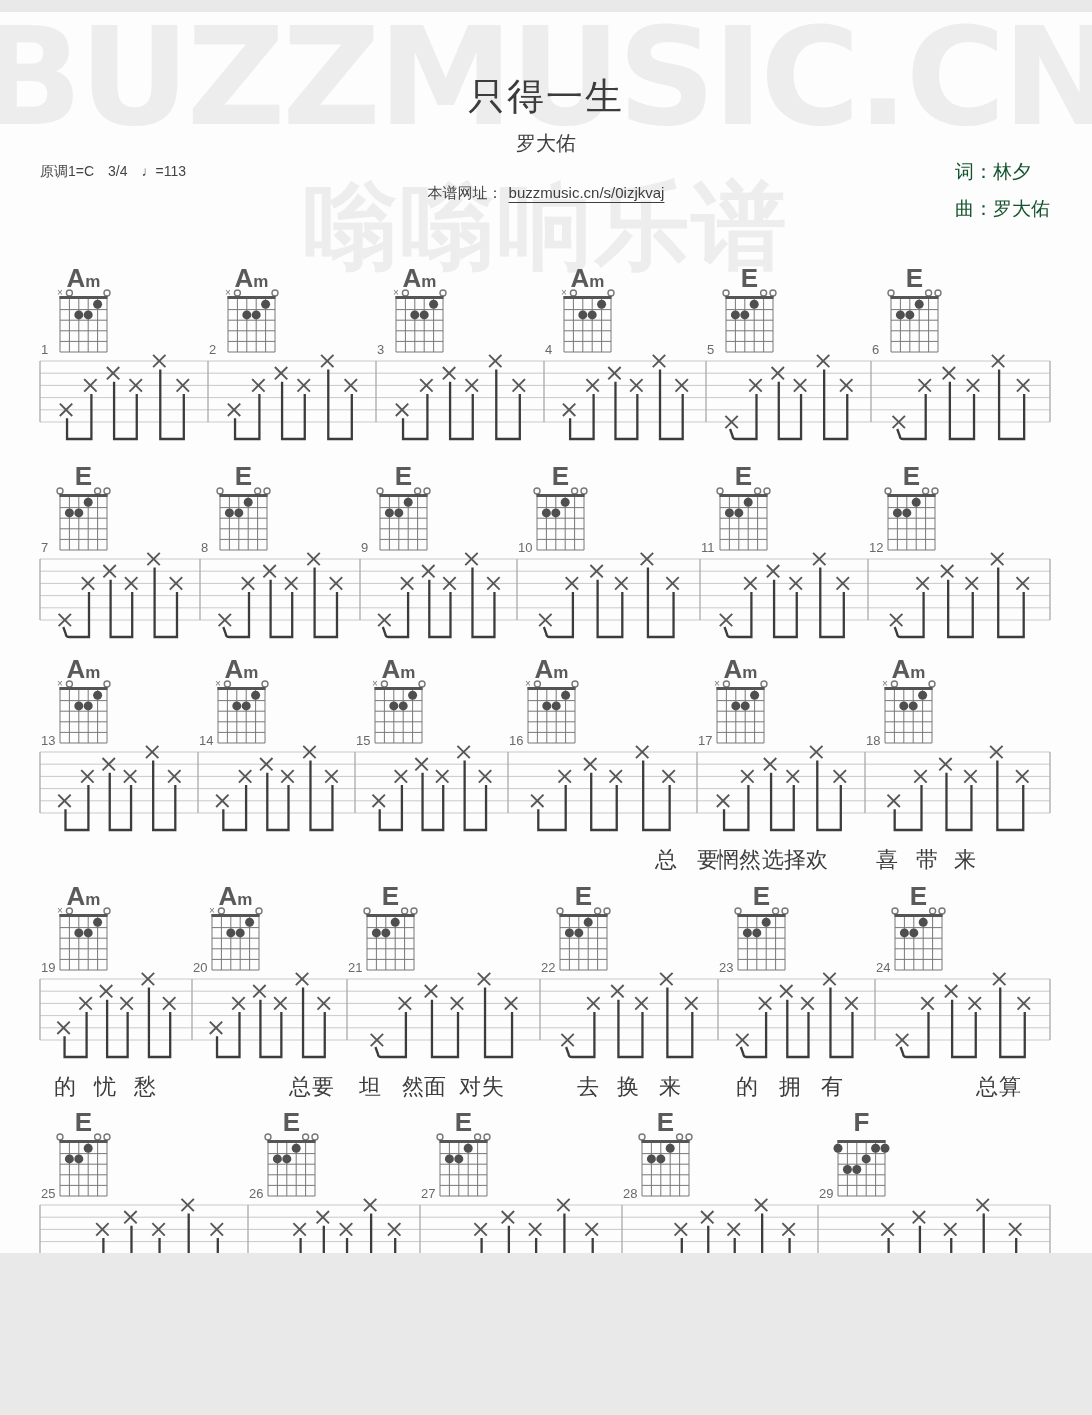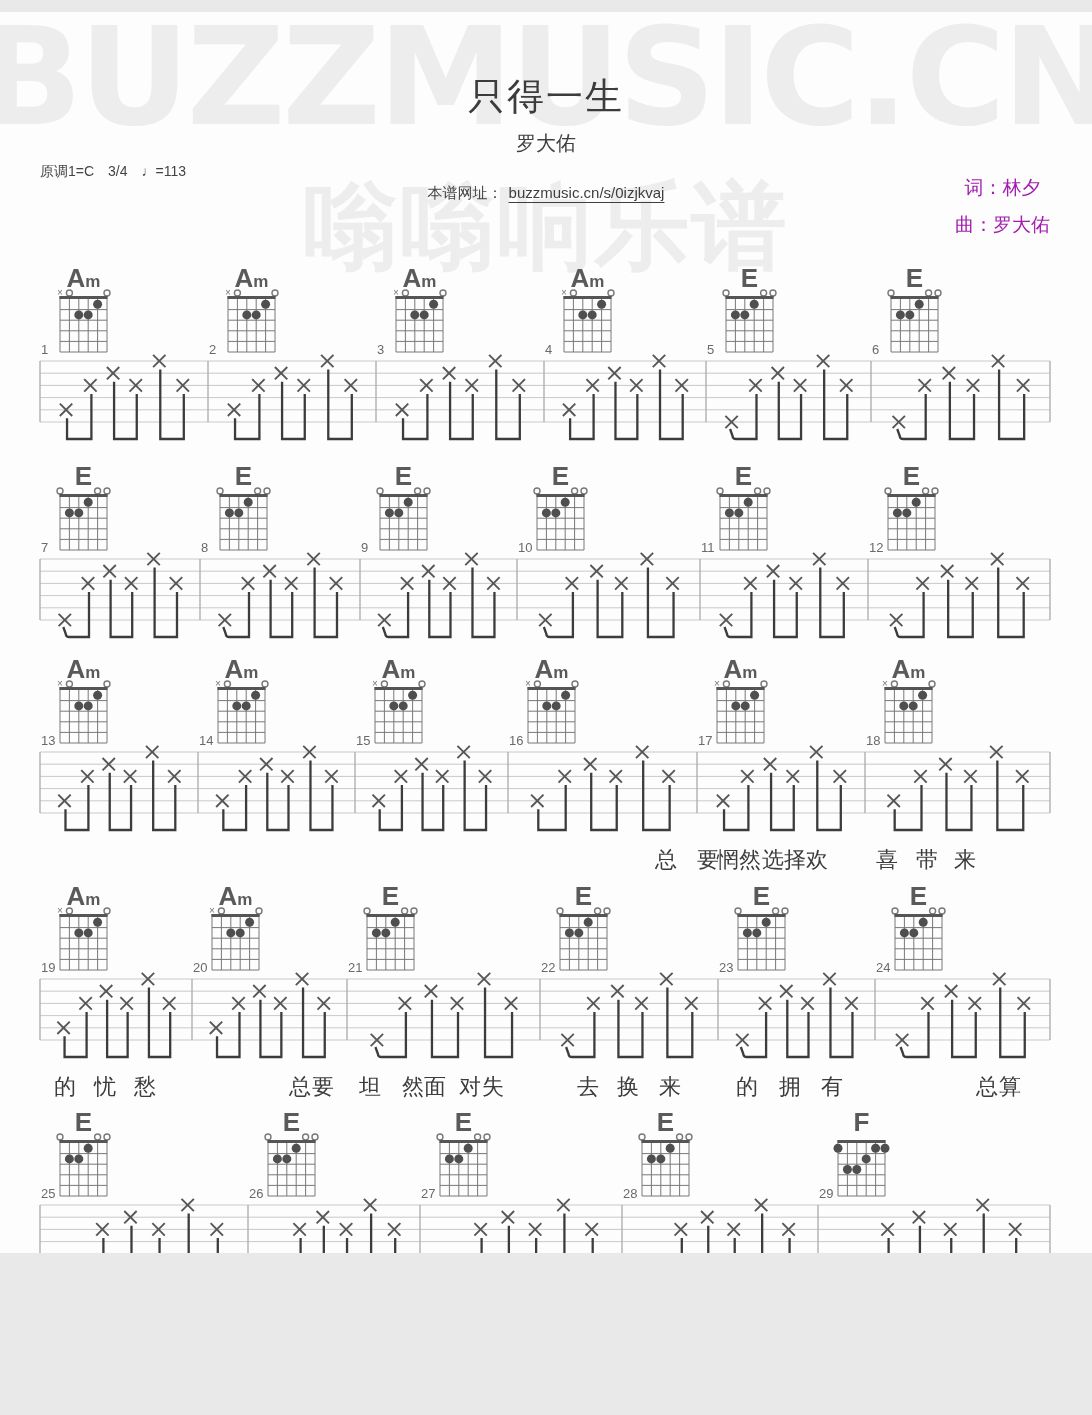--- a/index.html
+++ b/index.html
@@ -10,21 +10,21 @@
       font-family:"DejaVu Sans",sans-serif;user-select:none;}
   .wm-top{top:-14px;left:50%;transform:translateX(-50%);font-size:136px;letter-spacing:-3px;}
   .wm-mid{top:152px;left:50%;transform:translateX(-50%);font-size:95px;letter-spacing:2px;}
   .wm-bottom{top:1248px;left:50%;transform:translateX(-50%);font-size:136px;letter-spacing:-3px;}
   
   .hdr{position:absolute;left:0;top:0;width:100%;z-index:2;}
   .title{position:absolute;top:60px;left:0;right:0;text-align:center;
          font-size:37px;font-weight:normal;color:#3c3c3c;letter-spacing:2px;}
   .artist{position:absolute;top:118px;left:0;right:0;text-align:center;font-size:20px;color:#404040;}
   .meta-left{position:absolute;top:141px;left:40px;font-size:14px;line-height:37px;color:#444;}
-  .meta-right{position:absolute;top:157px;right:42px;font-size:19px;line-height:37px;color:#a21caf;text-align:center;}
+  .meta-right{position:absolute;top:141px;right:42px;font-size:19px;line-height:37px;color:#14532d;text-align:left;}
   .meta-center{position:absolute;top:172px;left:0;right:0;text-align:center;font-size:15px;color:#444;}
   .meta-center a{color:#3e3e3e;text-decoration:underline;text-underline-offset:4px;margin-left:6px;cursor:pointer;}
   
   #score-svg{position:absolute;left:0;top:0;z-index:1;}
   
   .ftr{position:absolute;left:0;top:1376px;width:100%;z-index:2;font-size:19px;color:#3e3e3e;}
   .f-left{position:absolute;left:40px;}
   .f-left a{color:#3e3e3e;text-decoration:underline;text-underline-offset:4px;margin-left:12px;cursor:pointer;}
   .f-center{position:absolute;left:0;right:0;text-align:left;}
   .f-right{position:absolute;right:56px;font-weight:bold;}

